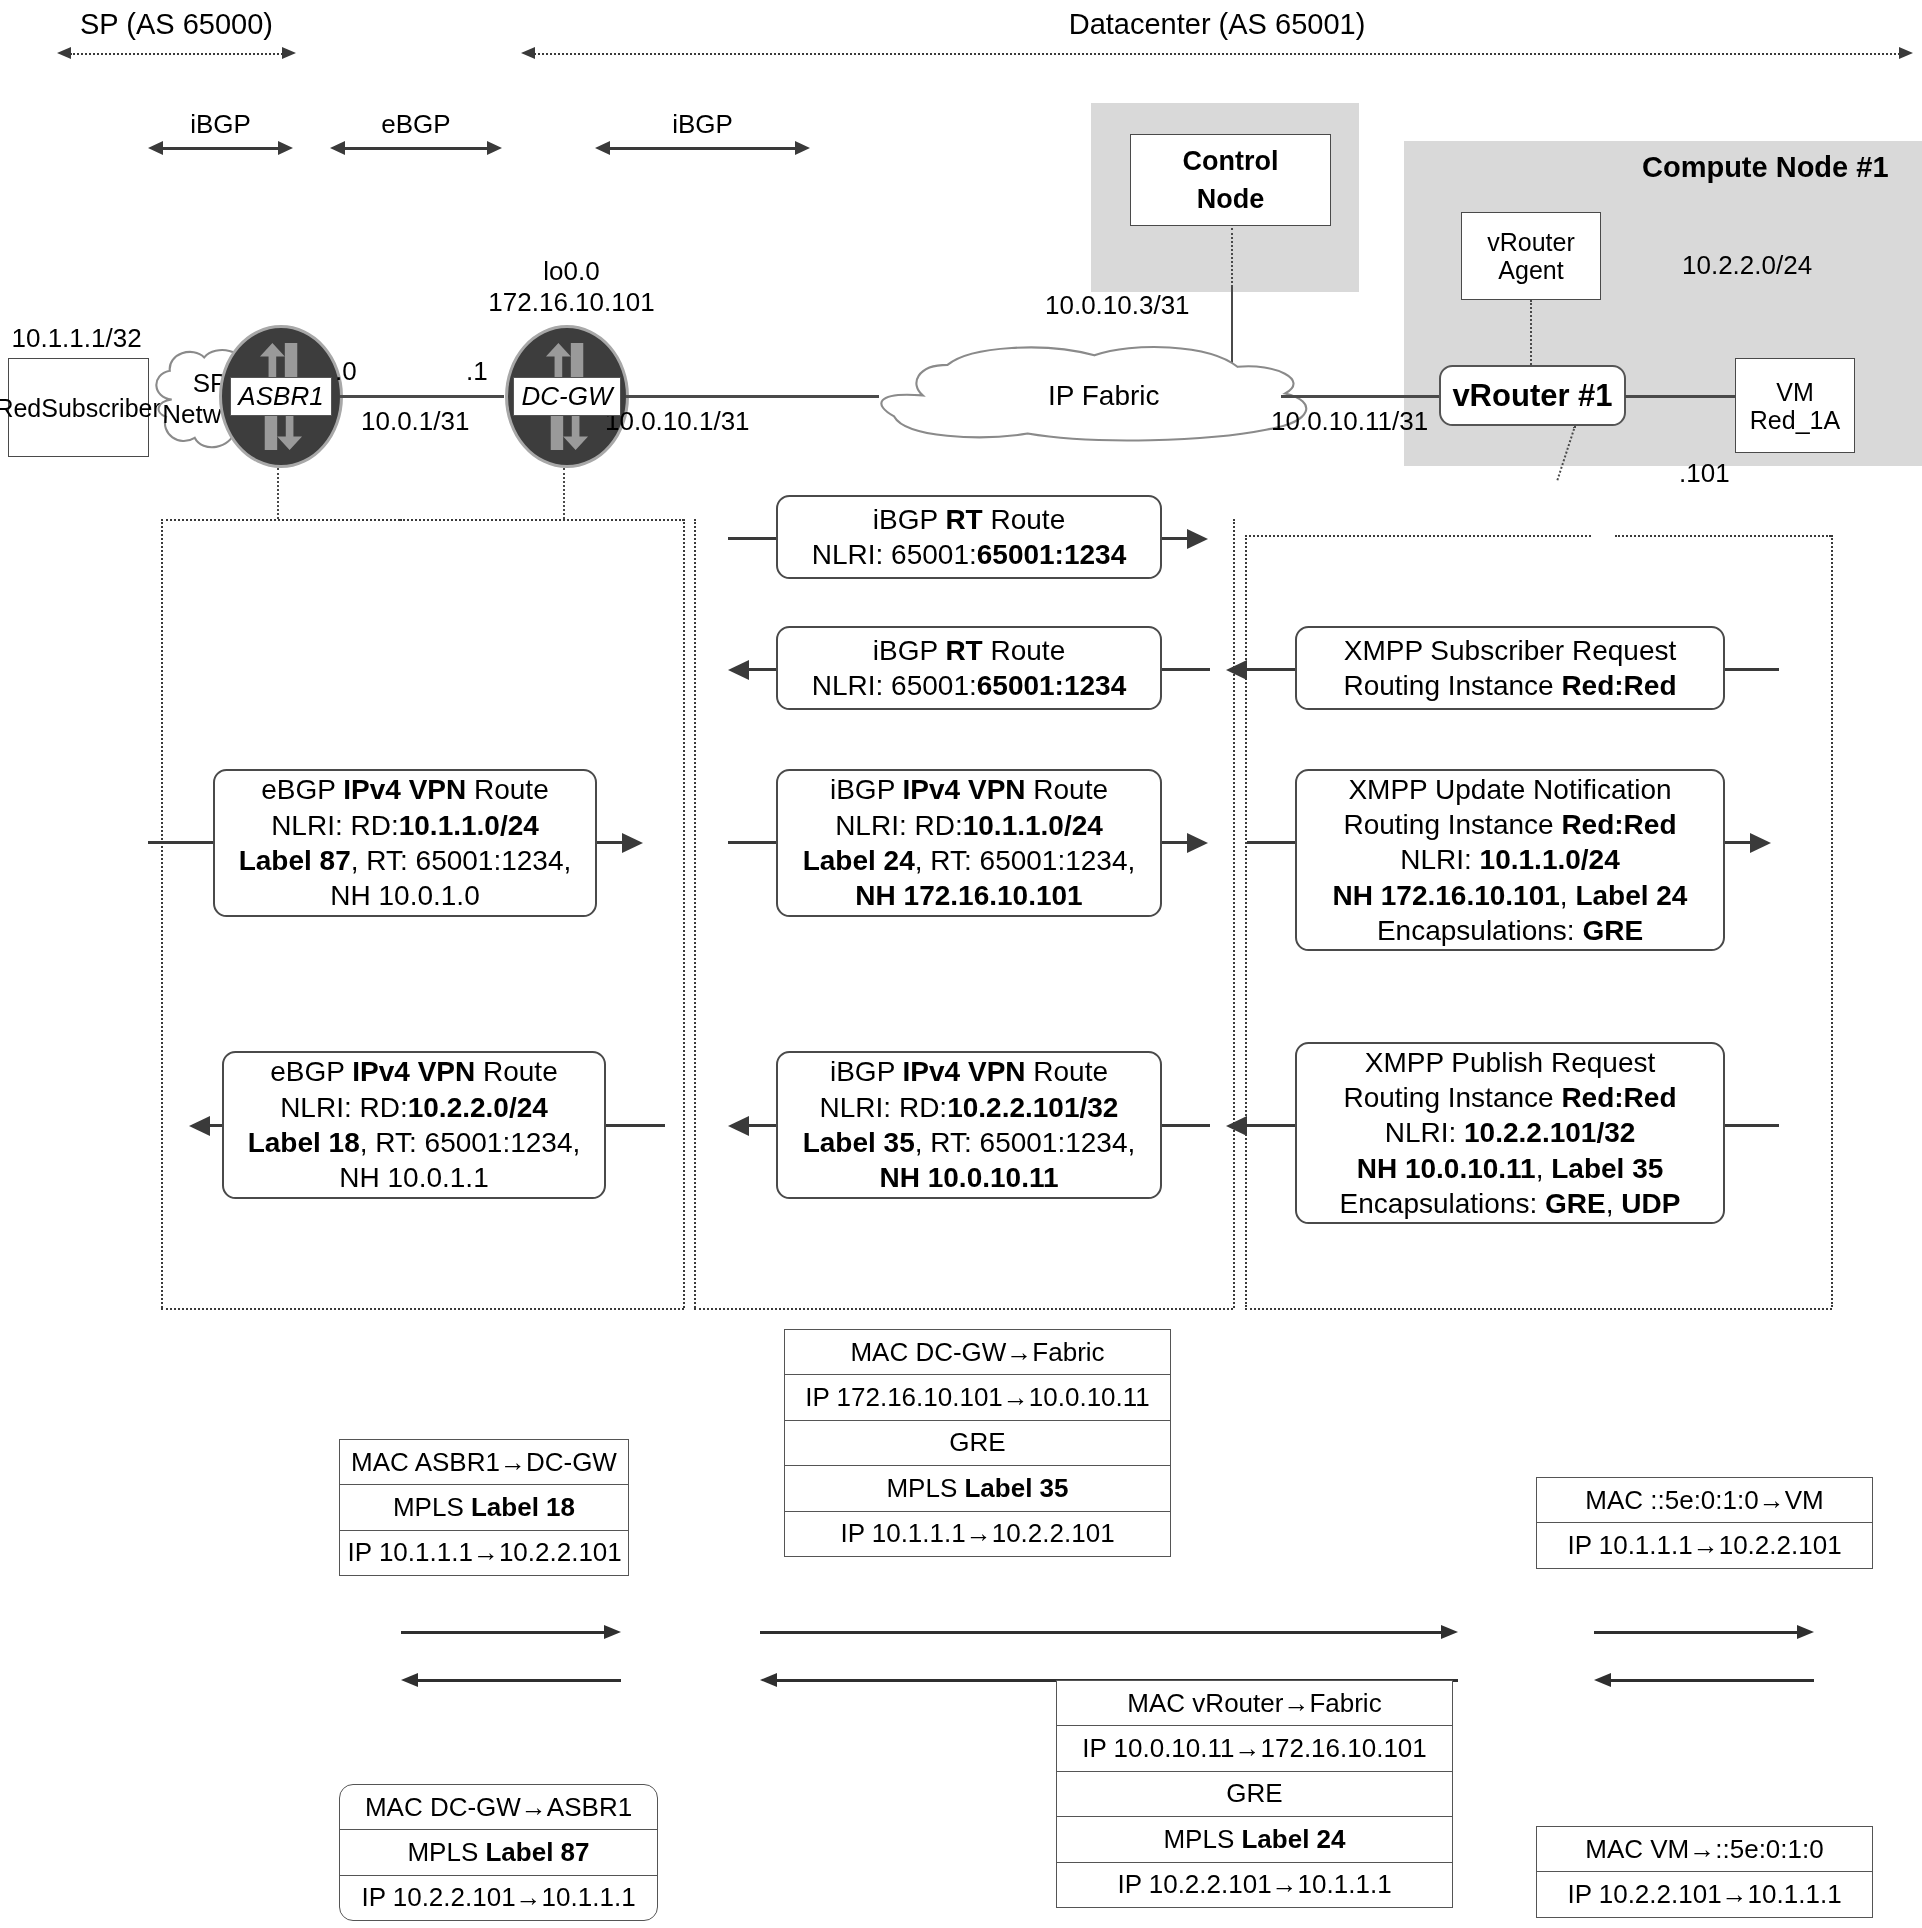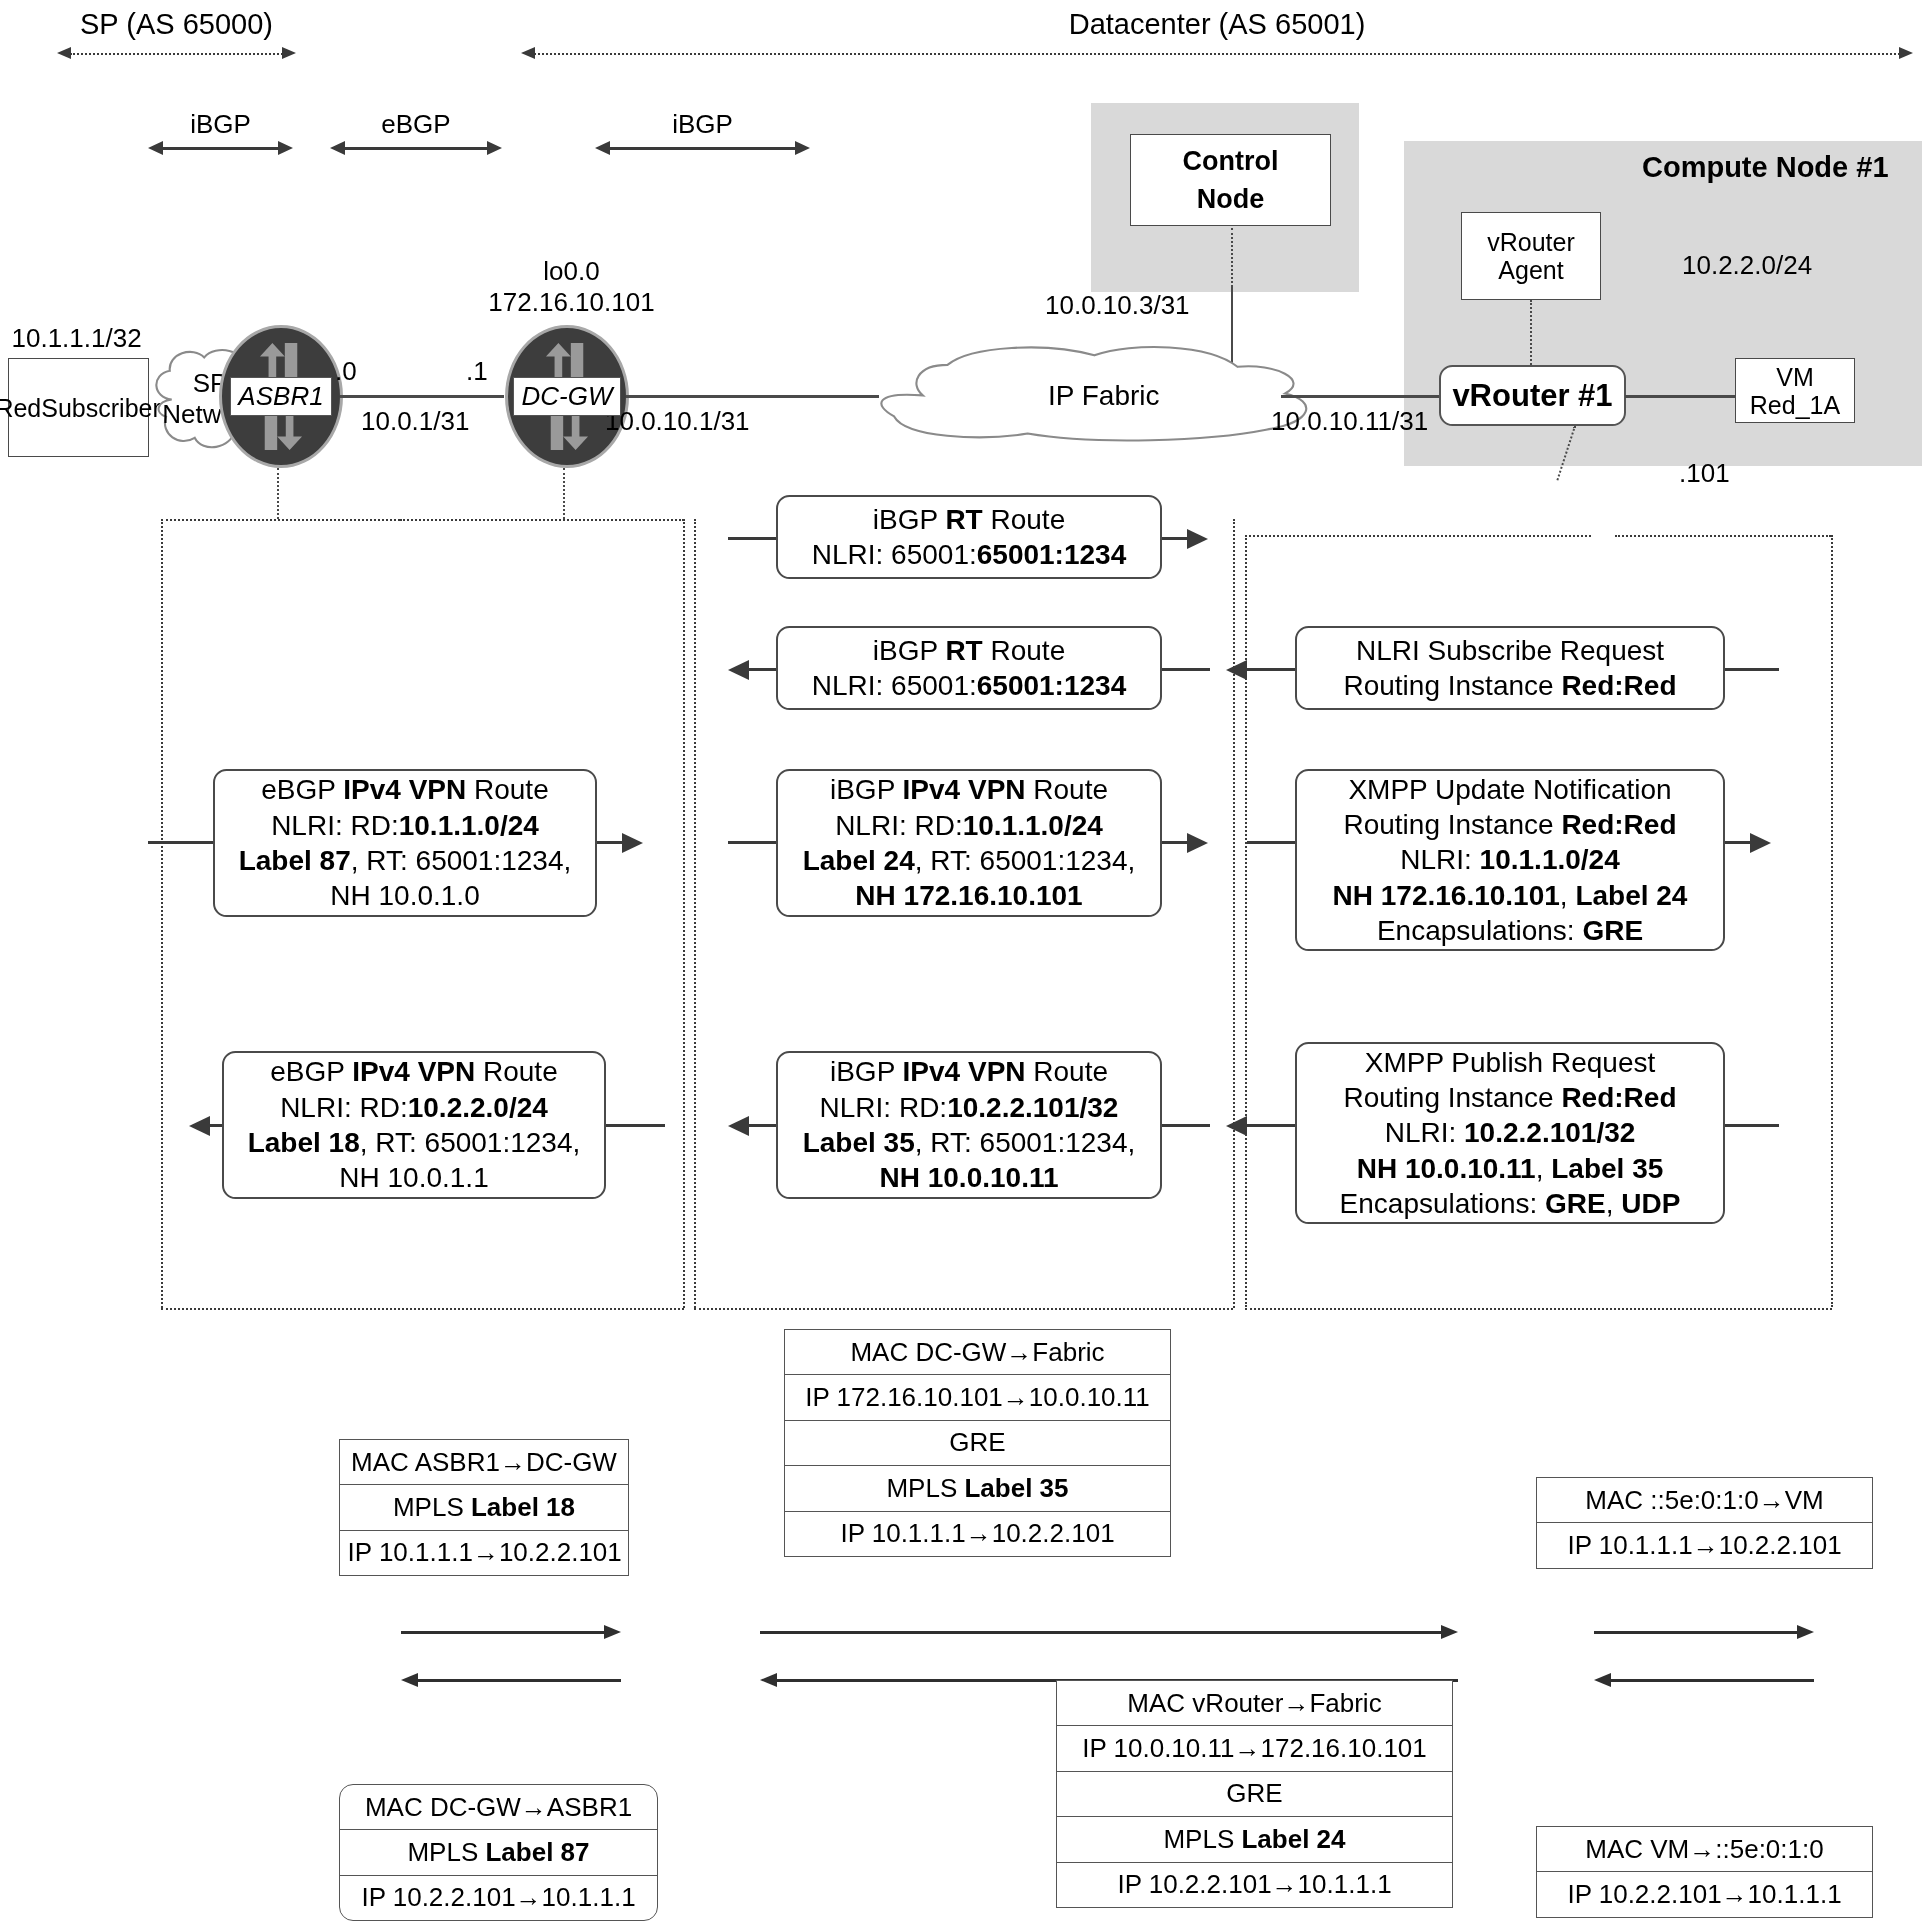--- a/index.html
+++ b/index.html
@@ -268,21 +268,21 @@
 
 <div class="abs" style="left:1439px; top:365px; width:187px; height:61px; background:#fff;
             border:2.4px solid #555; border-radius:13.4px; display:flex;
             align-items:center; justify-content:center; font-size:31px; font-weight:bold;">
   <span>vRouter #1</span>
 </div>
 
 <div class="abs hline" style="left:1625px; top:395px; width:110px;"></div>
 <div class="abs lbl" style="left:1682px; top:250px;">10.2.2.0/24</div>
 <div class="abs lbl" style="left:1679px; top:411px;margin-top:47px;">.101</div>
-<div class="abs box small" style="left:1735px; top:358px; width:120px; height:65px; flex-direction:column;">
+<div class="abs box small" style="left:1735px; top:358px; width:120px; height:95px; flex-direction:column;">
   <span>VM</span>
   <span>Red_1A</span>
 </div>
 
 <div class="abs dline" style="left:277px; top:468px; height:51px;"></div>
 <div class="abs dtop" style="left:161px; top:519px; width:239px; transform:none;"></div>
 <div class="abs dleft" style="left:161px; top:519px; height:789px;"></div>
 <div class="abs dleft" style="left:683px; top:519px; height:789px;"></div>
 <div class="abs dtop" style="left:161px; top:1308px; width:523px;"></div>
 <div class="abs dtop" style="left:400px; top:519px; width:284px;"></div>
@@ -311,21 +311,21 @@
 <div class="abs stub" style="left:749px; top:668px; width:27px;"></div>
 <div class="msg" style="left:776px; top:626px; width:386px; height:84px; flex-direction:column;">
   <div><span>iBGP </span><b>RT</b><span> Route</span></div>
   <div><span>NLRI: 65001:</span><b>65001:1234</b></div>
 </div>
 <div class="abs stub" style="left:1162px; top:668px; width:48px;"></div>
 
 <div class="arrow-l" style="left:1226px; top:660px;"></div>
 <div class="abs stub" style="left:1247px; top:668px; width:48px;"></div>
 <div class="msg" style="left:1295px; top:626px; width:430px; height:84px; flex-direction:column;">
-  <div><span>NLRI Subscribe Request</span></div>
+  <div><span>XMPP Subscriber Request</span></div>
   <div><span>Routing Instance </span><b>Red:Red</b></div>
 </div>
 <div class="abs stub" style="left:1725px; top:668px; width:54px;"></div>
 
 <div class="abs stub" style="left:148px; top:841px; width:65px;"></div>
 <div class="msg" style="left:213px; top:769px; width:384px; height:148px; flex-direction:column;">
   <div><span>eBGP </span><b>IPv4 VPN</b><span> Route</span></div>
   <div><span>NLRI: RD:</span><b>10.1.1.0/24</b></div>
   <div><b>Label 87</b><span>, RT: 65001:1234,</span></div>
   <div><span>NH 10.0.1.0</span></div>

